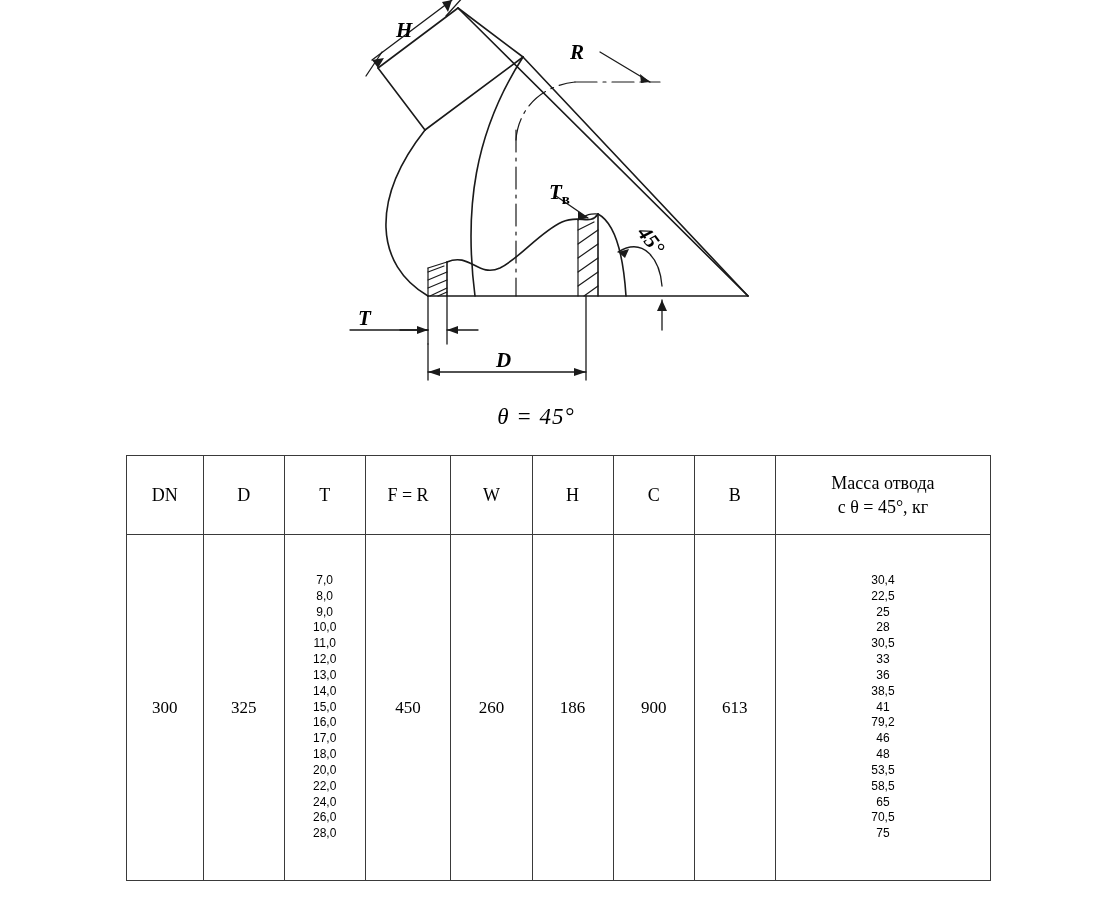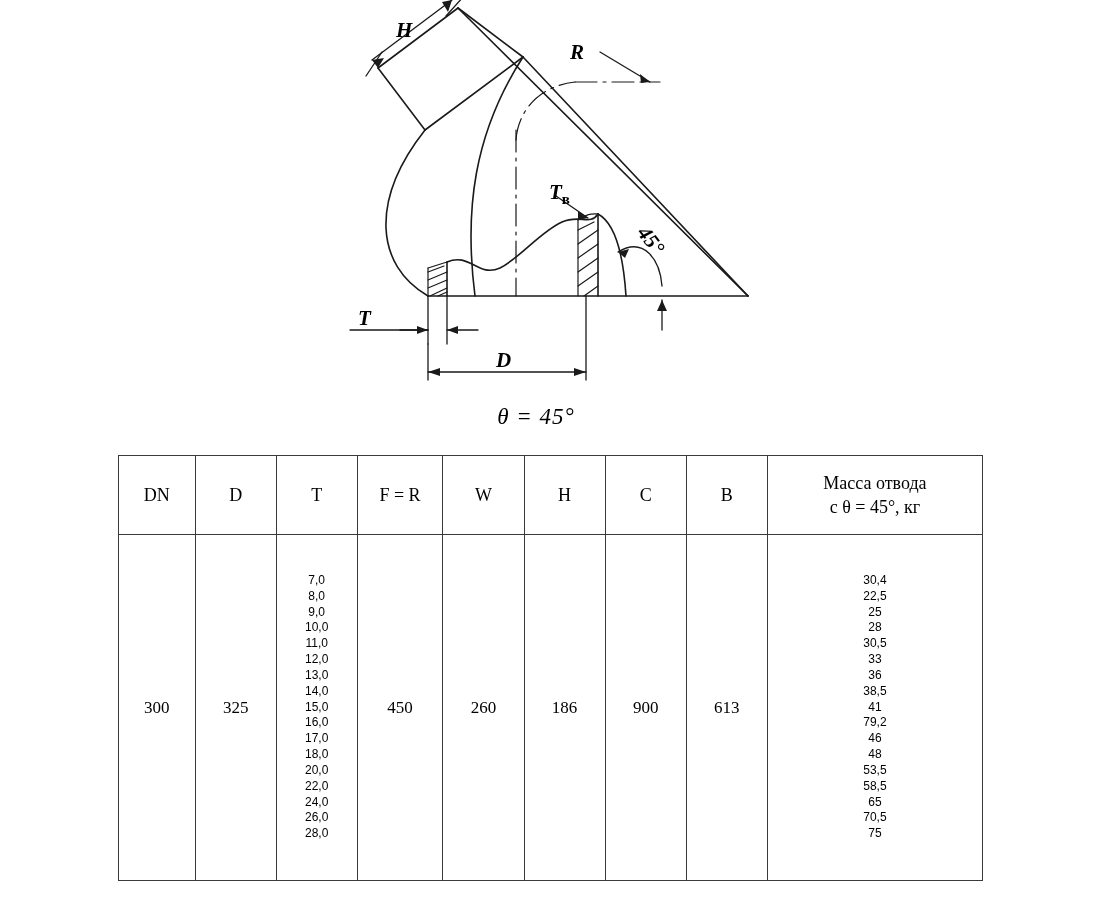--- a/index.html
+++ b/index.html
@@ -53,20 +53,21 @@
   #table-wrap {
     position: absolute;
     left: 118px;
     top: 455px;
     width: 865px;
   }
   table.spec {
     border-collapse: collapse;
     width: 865px;
     background: #fff;
+    margin-left: 8px;
   }
   table.spec th,
   table.spec td {
     border: 1.5px solid #3a3a3a;
     text-align: center;
     vertical-align: middle;
     font-family: "Liberation Serif", serif;
     font-size: 17px;
     color: #000;
     padding: 0;

